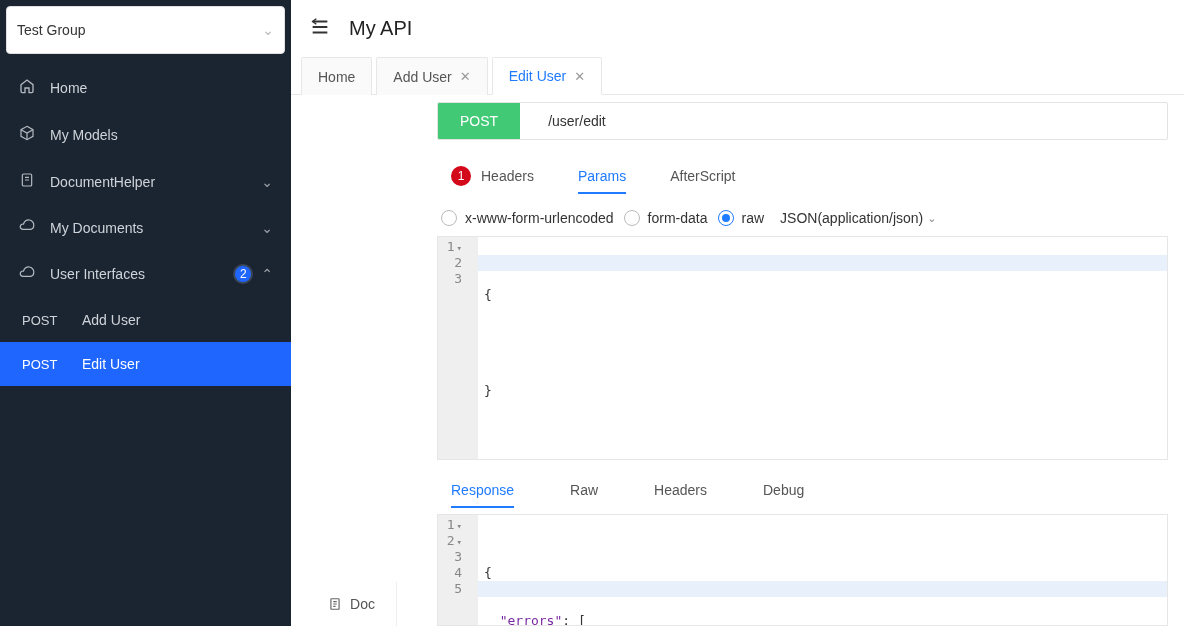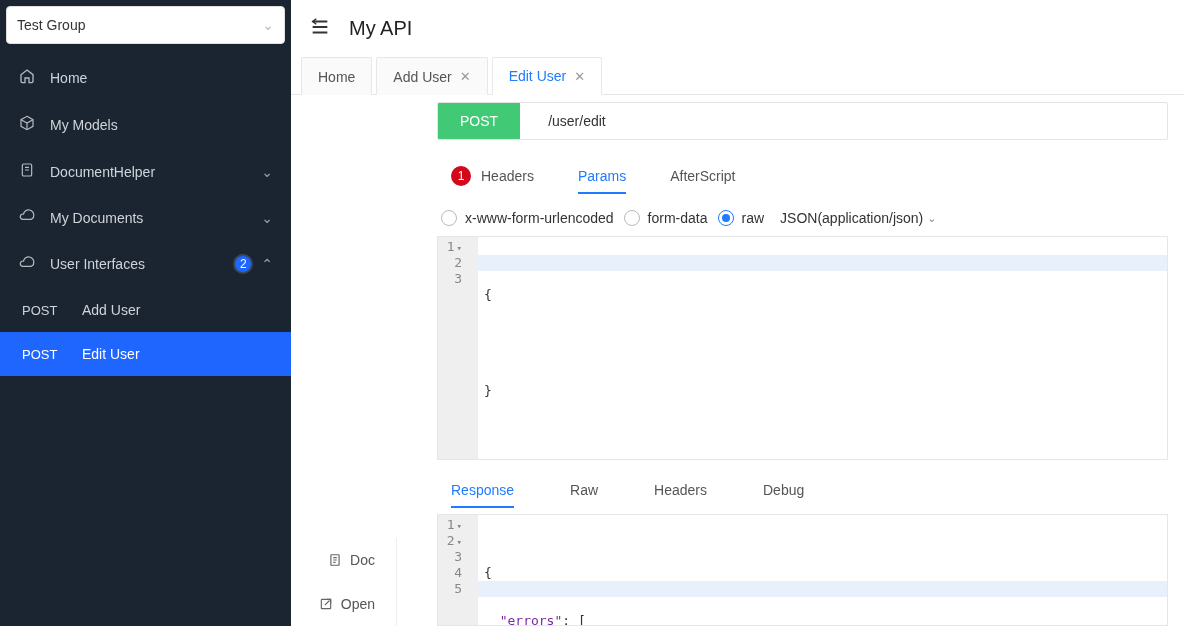--- a/index.html
+++ b/index.html
@@ -1,21 +1,21 @@
 <!DOCTYPE html>
 <html><head>
 <meta charset="utf-8">
 <style>
   * { box-sizing: border-box; margin: 0; padding: 0; }
   body { font-family: -apple-system, BlinkMacSystemFont, "Segoe UI", Helvetica, Arial, sans-serif; font-size: 14px; color: #333; width: 1184px; height: 626px; overflow: hidden; background: #fff; }
   .app { display: flex; height: 100%; }
 
   
   .sidebar { width: 291px; background: #1b2431; color: #cfd4da; display: flex; flex-direction: column; flex-shrink: 0; }
-  .group-select { margin: 6px 6px 10px 6px; background: #fff; border-radius: 4px; height: 38px; display: flex; align-items: center; padding: 0 10px; color: #333; justify-content: space-between; cursor: pointer; border:1px solid #e0e0e0;}
+  .group-select { margin: 6px 6px 10px 6px; background: #fff; border-radius: 4px; height: 48px; display: flex; align-items: center; padding: 0 10px; color: #333; justify-content: space-between; cursor: pointer; border:1px solid #e0e0e0;}
   .group-select .chev { color: #bbb; }
   .nav { display: flex; flex-direction: column; }
   .nav-item { display: flex; align-items: center; gap: 14px; padding: 14px 18px; color: #cfd4da; cursor: pointer; position: relative; }
   .nav-item .icn { width: 18px; text-align: center; opacity: .85; }
   .nav-item .exp { margin-left: auto; opacity: .7; }
   .nav-sub { display: flex; flex-direction: column; }
   .nav-sub-item { display: flex; align-items: center; gap: 20px; padding: 14px 18px 14px 22px; color: #cfd4da; cursor: pointer; }
   .nav-sub-item .method { font-size: 13px; width: 40px; }
   .nav-sub-item.active { background: #1f66ff; color: #fff; }
   .badge { background: #1f66ff; color: #fff; border-radius: 50%; width: 20px; height: 20px; display: inline-flex; align-items: center; justify-content: center; font-size: 12px; border:2px solid #3a4759;}
@@ -172,29 +172,20 @@
       <div class="subnav">
         <div class="subnav-item">
           <span class="sicn">
             <svg width="14" height="14" viewBox="0 0 24 24" fill="none" stroke="#666" stroke-width="2">
                 <rect x="5" y="3" width="14" height="18" rx="1"></rect>
                 <path d="M9 8h6M9 12h6M9 16h4"></path>
               </svg>
           </span>
           <span>Doc</span>
         </div>
-        <div class="subnav-item">
-          <span class="sicn">
-            <svg width="14" height="14" viewBox="0 0 24 24" fill="none" stroke="#666" stroke-width="2">
-                <rect x="4" y="4" width="16" height="16" rx="1"></rect>
-                <path d="M10 14l8-8M13 4h7v7"></path>
-              </svg>
-          </span>
-          <span>Open</span>
-        </div>
       </div>
 
       <div class="panel">
         <div class="reqline">
           <div class="method-badge">POST</div>
           <div class="url">/user/edit</div>
         </div>
 
         <div class="subtabs">
           <div class="stab">

